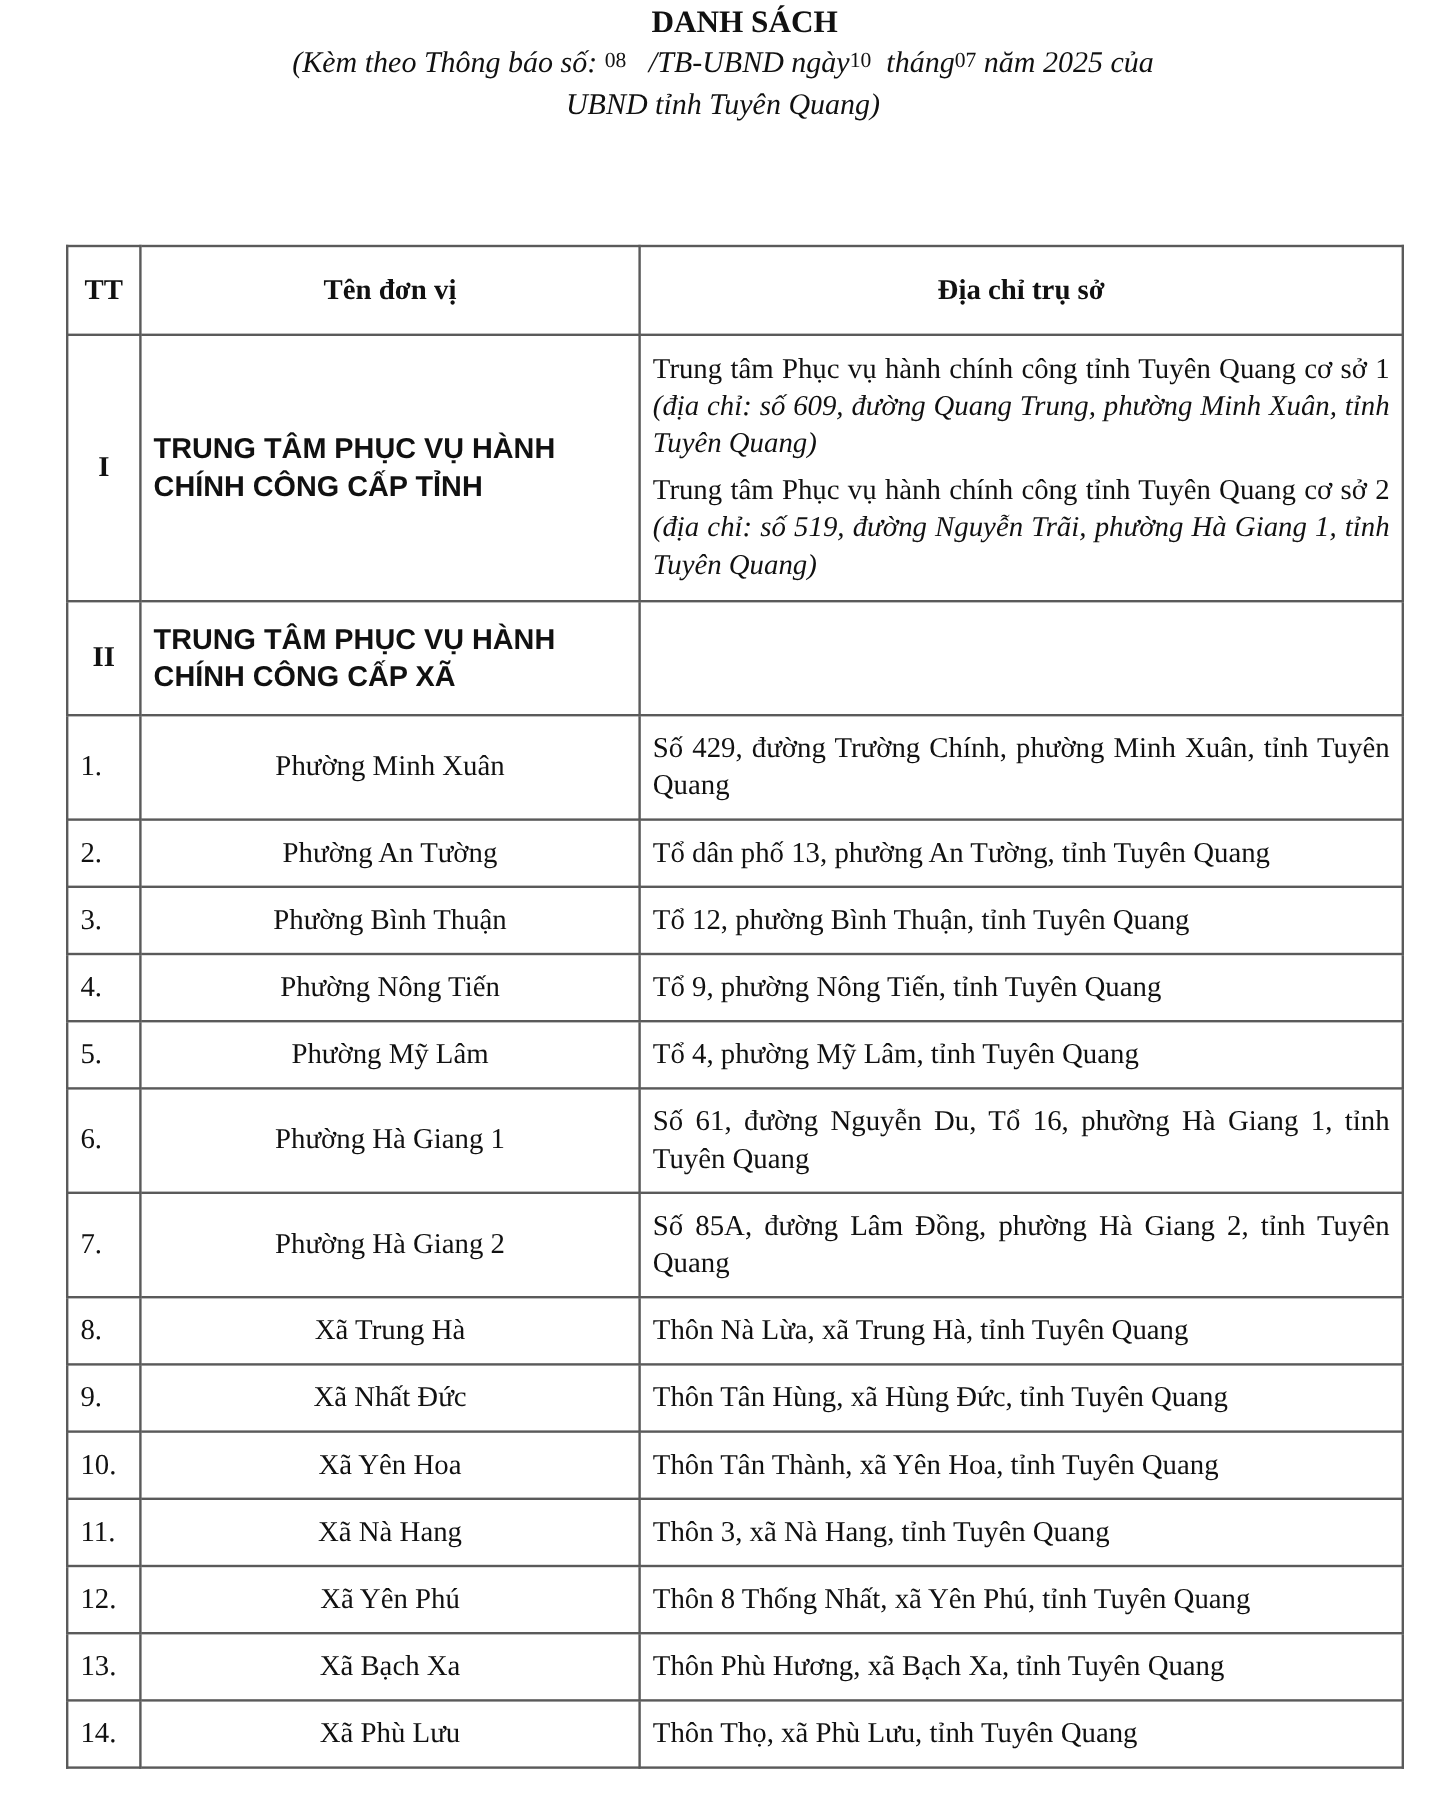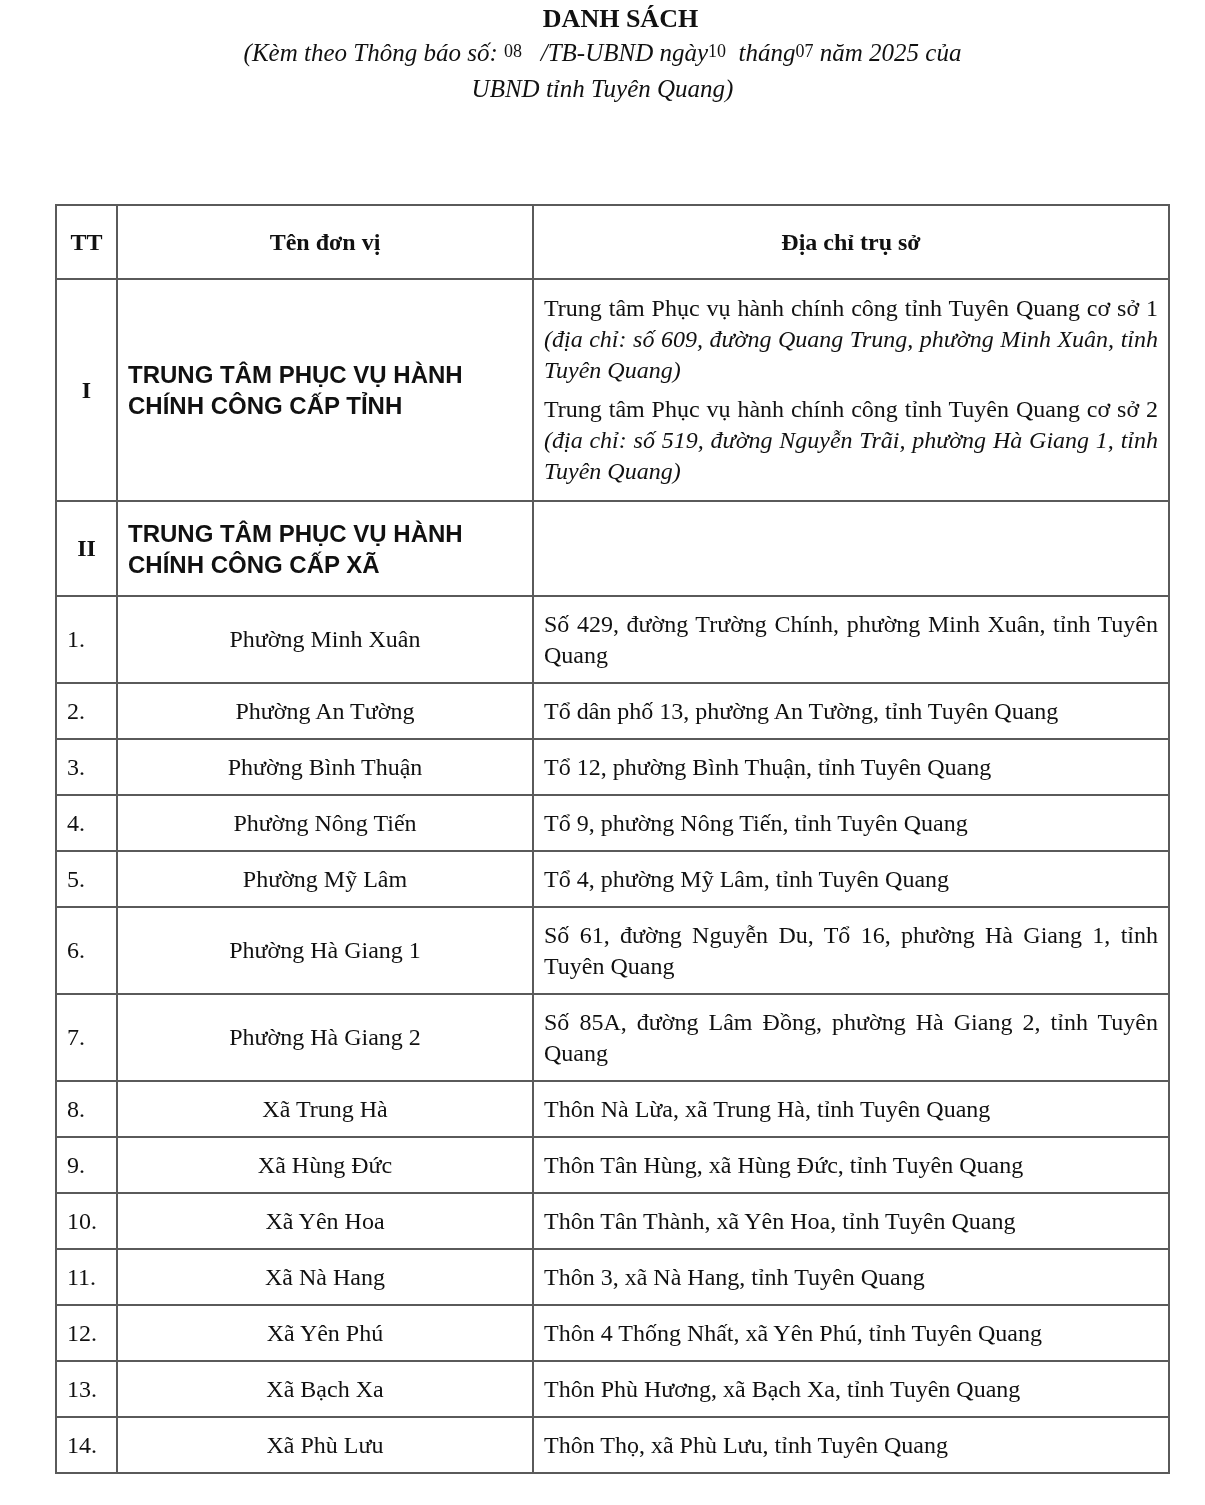--- a/index.html
+++ b/index.html
@@ -119,37 +119,37 @@
       <td class="unit">Phường Hà Giang 2</td>
       <td class="addr">Số 85A, đường Lâm Đồng, phường Hà Giang 2, tỉnh Tuyên Quang</td>
     </tr>
     <tr class="r1line">
       <td class="num">8.</td>
       <td class="unit">Xã Trung Hà</td>
       <td class="addr">Thôn Nà Lừa, xã Trung Hà, tỉnh Tuyên Quang</td>
     </tr>
     <tr class="r1line">
       <td class="num">9.</td>
-      <td class="unit">Xã Hùng Đức</td>
+      <td class="unit">Xã Nhất Đức</td>
       <td class="addr">Thôn Tân Hùng, xã Hùng Đức, tỉnh Tuyên Quang</td>
     </tr>
     <tr class="r1line">
       <td class="num">10.</td>
       <td class="unit">Xã Yên Hoa</td>
       <td class="addr">Thôn Tân Thành, xã Yên Hoa, tỉnh Tuyên Quang</td>
     </tr>
     <tr class="r1line">
       <td class="num">11.</td>
       <td class="unit">Xã Nà Hang</td>
       <td class="addr">Thôn 3, xã Nà Hang, tỉnh Tuyên Quang</td>
     </tr>
     <tr class="r1line">
       <td class="num">12.</td>
       <td class="unit">Xã Yên Phú</td>
-      <td class="addr">Thôn 4 Thống Nhất, xã Yên Phú, tỉnh Tuyên Quang</td>
+      <td class="addr">Thôn 8 Thống Nhất, xã Yên Phú, tỉnh Tuyên Quang</td>
     </tr>
     <tr class="r1line">
       <td class="num">13.</td>
       <td class="unit">Xã Bạch Xa</td>
       <td class="addr">Thôn Phù Hương, xã Bạch Xa, tỉnh Tuyên Quang</td>
     </tr>
     <tr class="r1line">
       <td class="num">14.</td>
       <td class="unit">Xã Phù Lưu</td>
       <td class="addr">Thôn Thọ, xã Phù Lưu, tỉnh Tuyên Quang</td>

